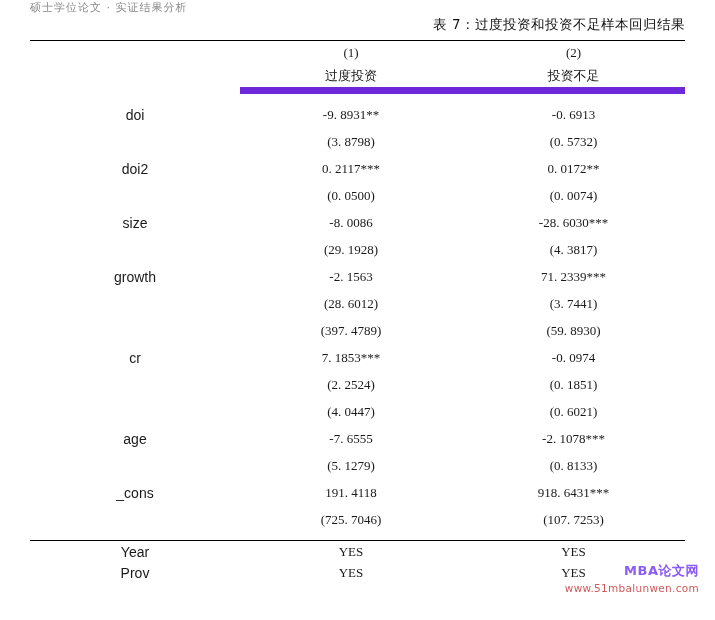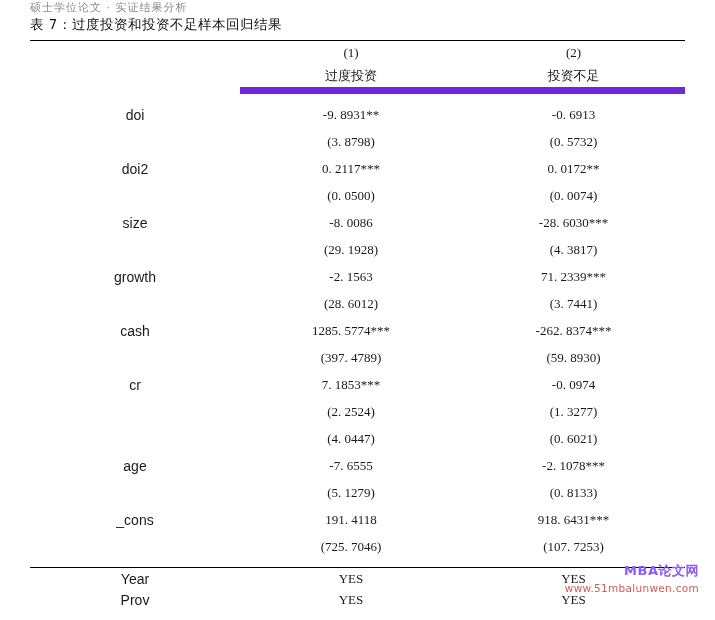--- a/index.html
+++ b/index.html
@@ -25,21 +25,21 @@
   .header-note {
     position: absolute;
     top: 0px;
     left: 30px;
     font-size: 11px;
     color: #8a8a8a;
     letter-spacing: 1px;
     font-family: "DejaVu Sans", sans-serif;
   }
   .table-title {
-    text-align: left;
+    text-align: right;
     font-size: 13.5px;
     font-family: "DejaVu Sans", sans-serif;
     letter-spacing: 0.5px;
     padding-top: 16px;
     padding-bottom: 6px;
     color: #111;
   }
   table.reg {
     width: 655px;
     margin: 0 auto;
@@ -180,40 +180,35 @@
         <td class="varname">growth</td>
         <td>-2. 1563</td>
         <td>71. 2339***</td>
       </tr>
       <tr class="serow">
         <td></td>
         <td>(28. 6012)</td>
         <td>(3. 7441)</td>
       </tr>
 
-      <tr class="coefrow">
-        <td class="varname">cash</td>
-        <td>1285. 5774***</td>
-        <td>-262. 8374***</td>
-      </tr>
       <tr class="serow">
         <td></td>
         <td>(397. 4789)</td>
         <td>(59. 8930)</td>
       </tr>
 
       <tr class="coefrow">
         <td class="varname">cr</td>
         <td>7. 1853***</td>
         <td>-0. 0974</td>
       </tr>
       <tr class="serow">
         <td></td>
         <td>(2. 2524)</td>
-        <td>(1. 3277)</td>
+        <td>(0. 1851)</td>
       </tr>
 
       <tr class="serow">
         <td></td>
         <td>(4. 0447)</td>
         <td>(0. 6021)</td>
       </tr>
 
       <tr class="coefrow">
         <td class="varname">age</td>

